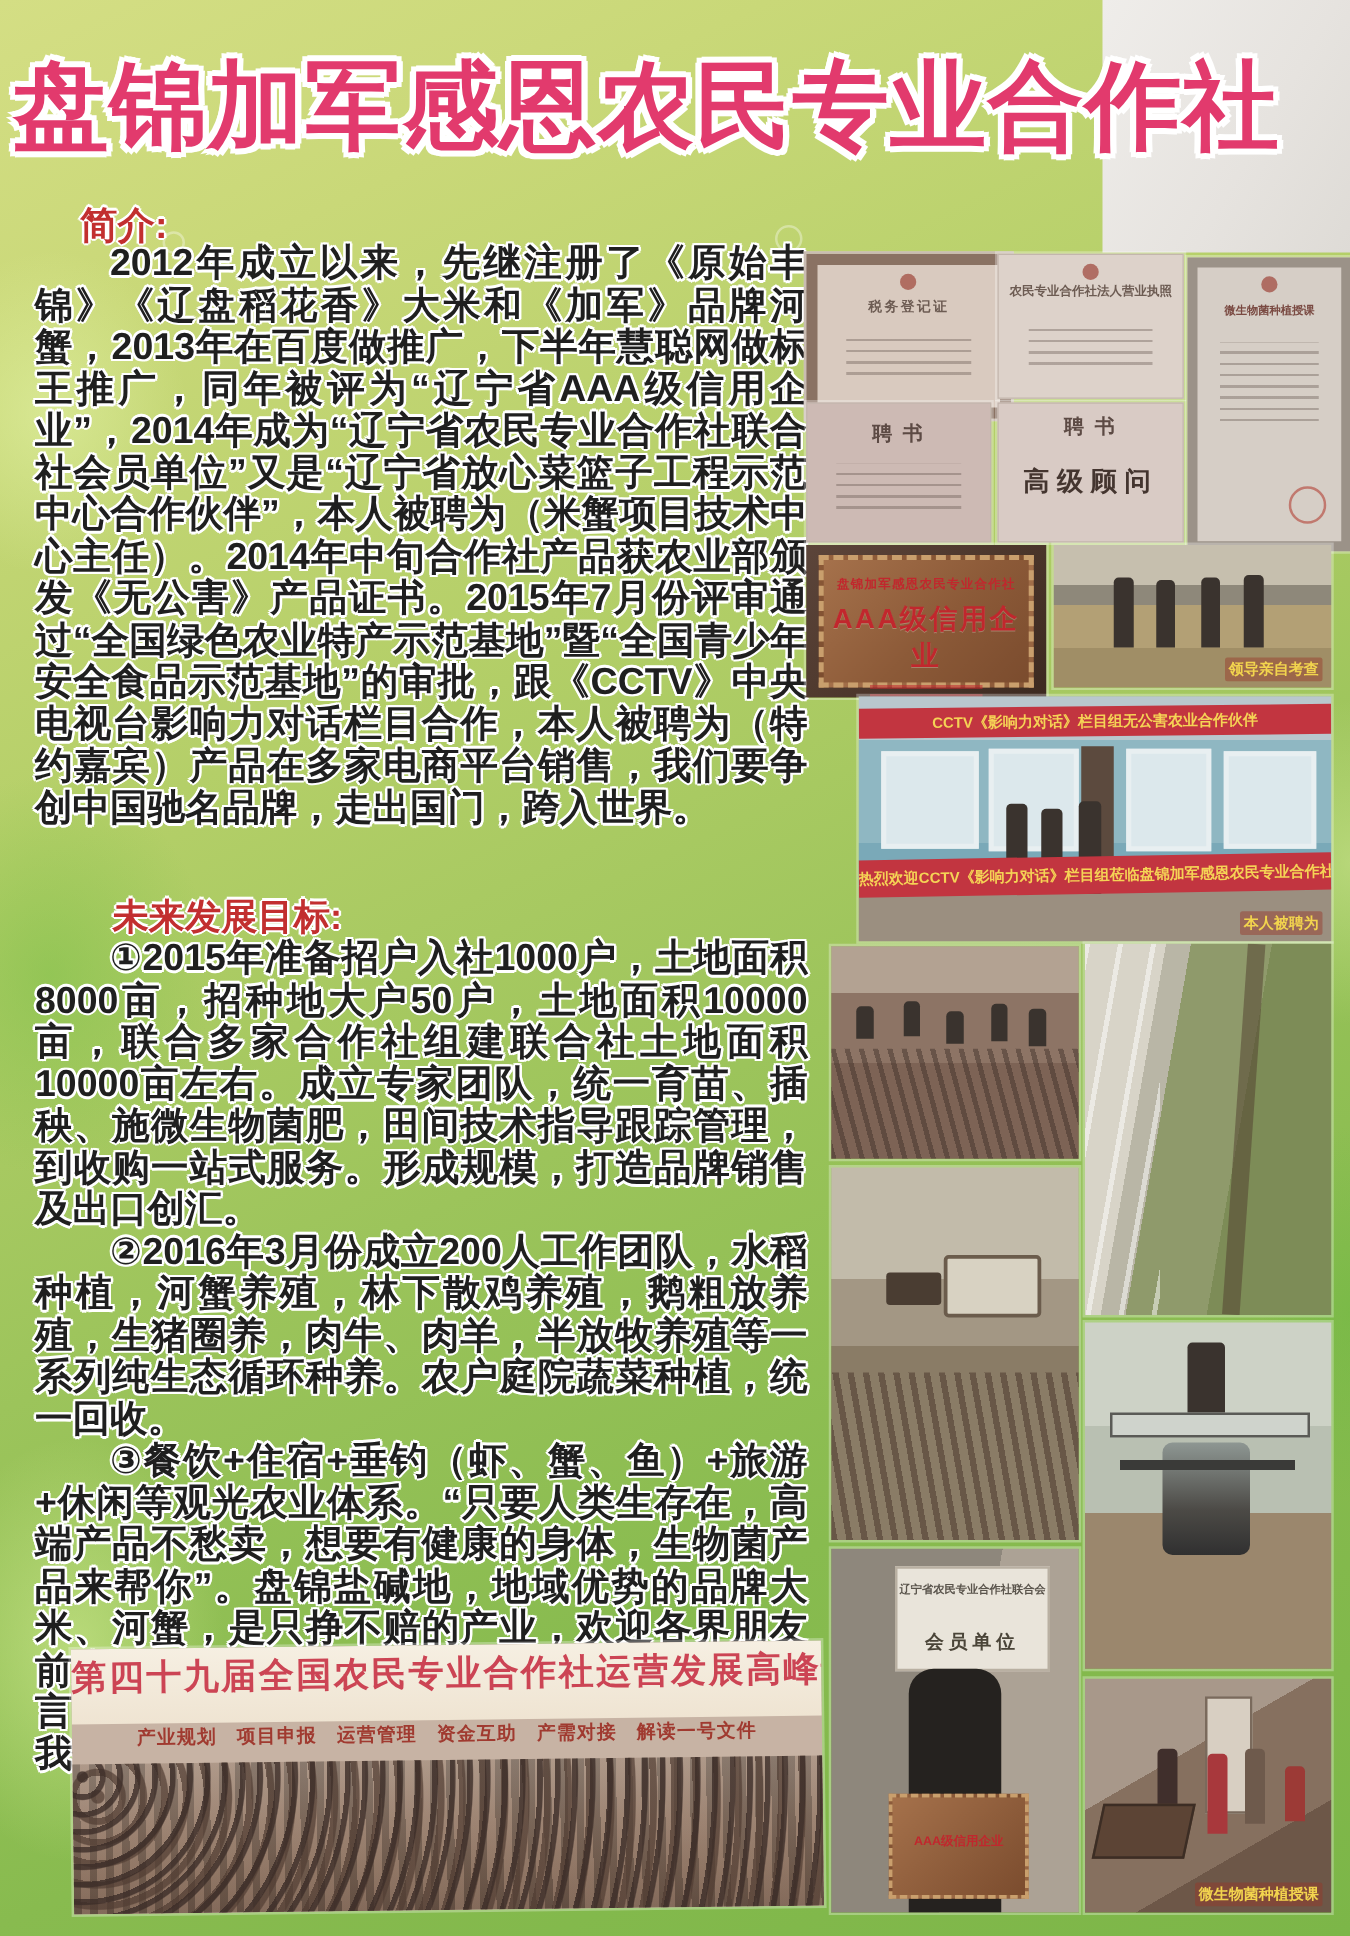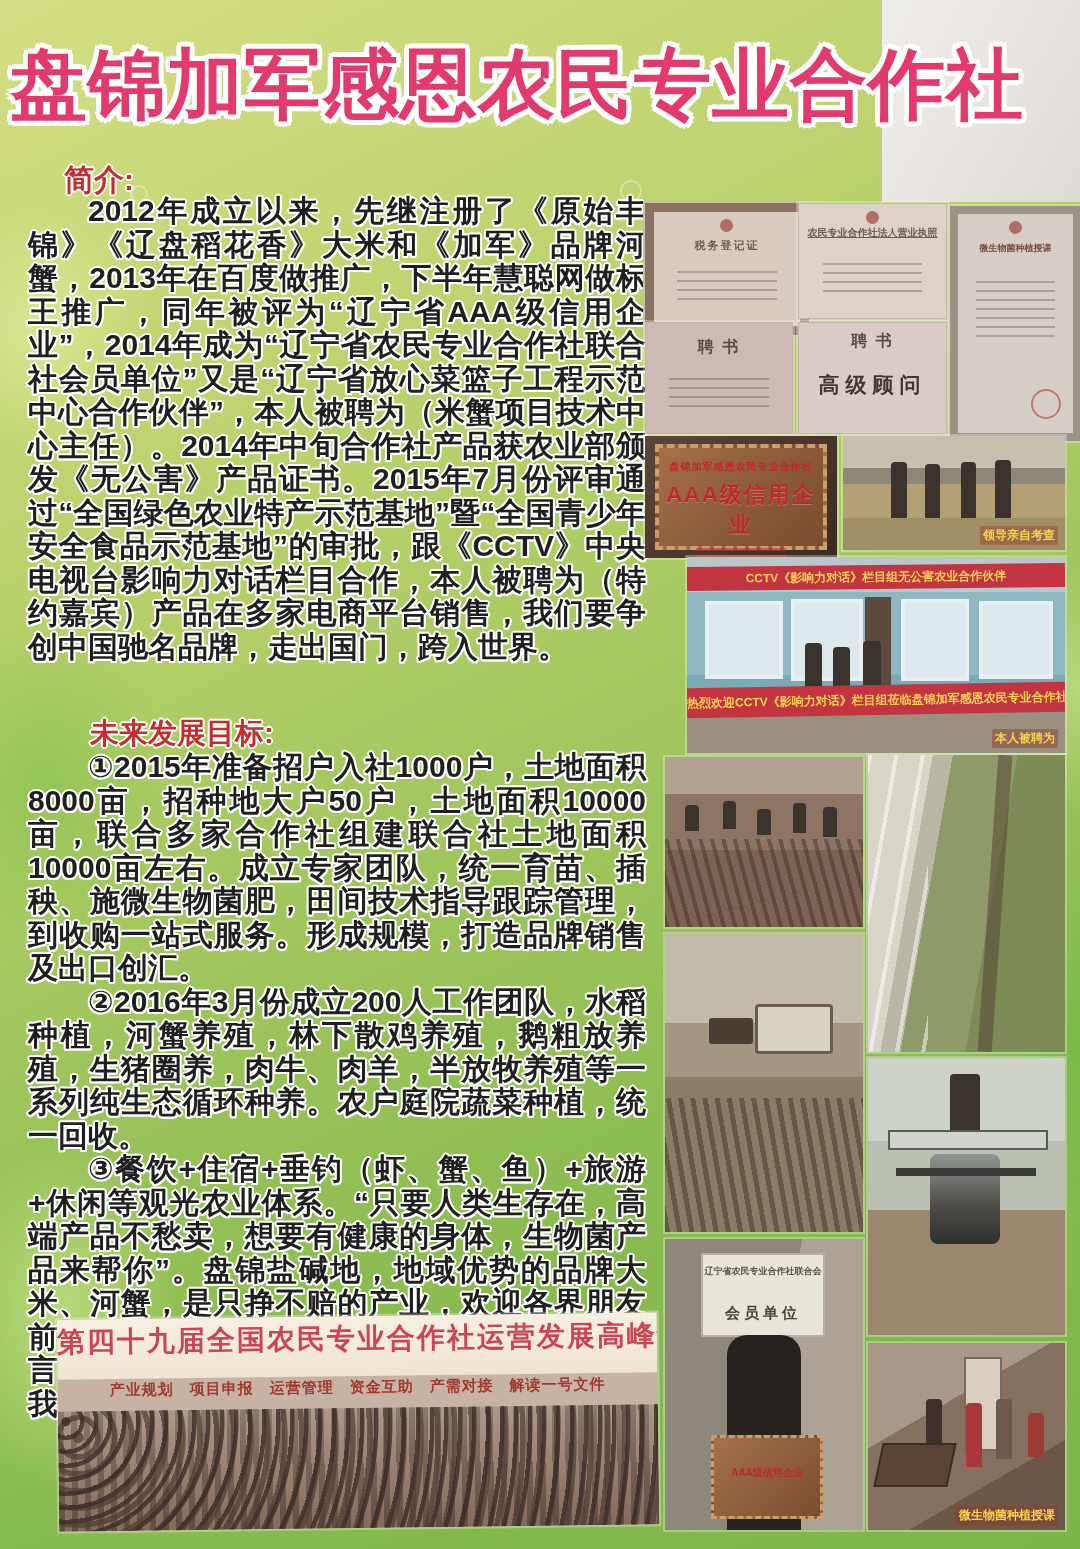--- a/index.html
+++ b/index.html
@@ -112,21 +112,21 @@
     <p>③餐饮+住宿+垂钓（虾、蟹、鱼）+旅游+休闲等观光农业体系。“只要人类生存在，高端产品不愁卖，想要有健康的身体，生物菌产品来帮你”。盘锦盐碱地，地域优势的品牌大米、河蟹，是只挣不赔的产业，欢迎各界朋友前来洽谈合作，共同发展。我们没有华美的语言，只有种出好的产品供给所有消费者，担当我们农民的一份责任。“粒粒米、良心种”</p>
   </div>
 
   <div class="cert photo paperframe" style="left:645px;top:203px;width:146px;height:114px;">
     <div class="seal"></div>
     <div class="ct" style="font-size:11px;">税务登记证</div>
     <div class="lines"></div>
   </div>
   <div class="cert photo paper" style="left:798px;top:203px;width:147px;height:114px;">
     <div class="seal"></div>
-    <div class="ct" style="font-size:10px;top:22px;letter-spacing:0;text-decoration:underline;">农民专业合作社法人营业执照</div>
+    <div class="ct" style="font-size:10px;top:22px;letter-spacing:0;">农民专业合作社法人营业执照</div>
     <div class="lines"></div>
   </div>
   <div class="cert photo" style="left:950px;top:206px;width:115px;height:219px;border:8px solid #9b9288;background:#d6cec6;">
     <div class="seal"></div>
     <div class="ct" style="font-size:9px;color:#7a4a42;top:28px;letter-spacing:0;">微生物菌种植授课</div>
     <div class="lines" style="top:60px;height:70px;"></div>
     <div style="position:absolute;right:12px;bottom:14px;width:26px;height:26px;border-radius:50%;border:2px solid #b8564a;opacity:.7;"></div>
   </div>
   <div class="cert photo paper" style="left:645px;top:322px;width:146px;height:110px;background:#cdbab4;">
     <div class="ct" style="font-size:16px;top:14px;color:#5c4a44;">聘 书</div>
@@ -188,21 +188,21 @@
   </div>
 
   <div class="photo" id="plant-photo" style="left:868px;top:1058px;width:197px;height:277px;">
     <div class="fig" style="left:82px;top:16px;width:30px;height:60px;"></div>
     <div style="position:absolute;left:20px;top:72px;width:156px;height:16px;background:#cfd3cc;border:2px solid #5a5a56;"></div>
     <div style="position:absolute;left:62px;top:96px;width:70px;height:90px;background:linear-gradient(#8e9793,#4c4a46 60%,#303030);border-radius:8px;"></div>
     <div style="position:absolute;left:28px;top:110px;width:140px;height:8px;background:#3a3a38;"></div>
   </div>
 
   <div class="photo" id="member-photo" style="left:665px;top:1239px;width:198px;height:291px;">
-    <div class="sign" style="left:36px;top:14px;width:120px;height:80px;font-family:Liberation Mono, monospace;">
+    <div class="sign" style="left:51px;top:14px;width:120px;height:80px;font-family:Liberation Mono, monospace;">
       <div style="font-size:9px;margin-top:10px;">辽宁省农民专业合作社联合会</div>
       <div style="font-size:15px;margin-top:26px;letter-spacing:4px;color:#4a4438;">会员单位</div>
     </div>
     <div class="fig" style="left:62px;top:96px;width:74px;height:195px;border-radius:20px 20px 0 0;background:#25221f;"></div>
     <div style="position:absolute;left:46px;top:196px;width:106px;height:78px;background:linear-gradient(135deg,#a5714b,#7b4c2e);border:3px dashed #c99f6d;">
       <div style="margin-top:28px;text-align:center;font-size:10px;font-weight:bold;color:#c1272d;">AAA级信用企业</div>
     </div>
   </div>
 
   <div class="photo" id="train-photo" style="left:868px;top:1343px;width:197px;height:187px;">

